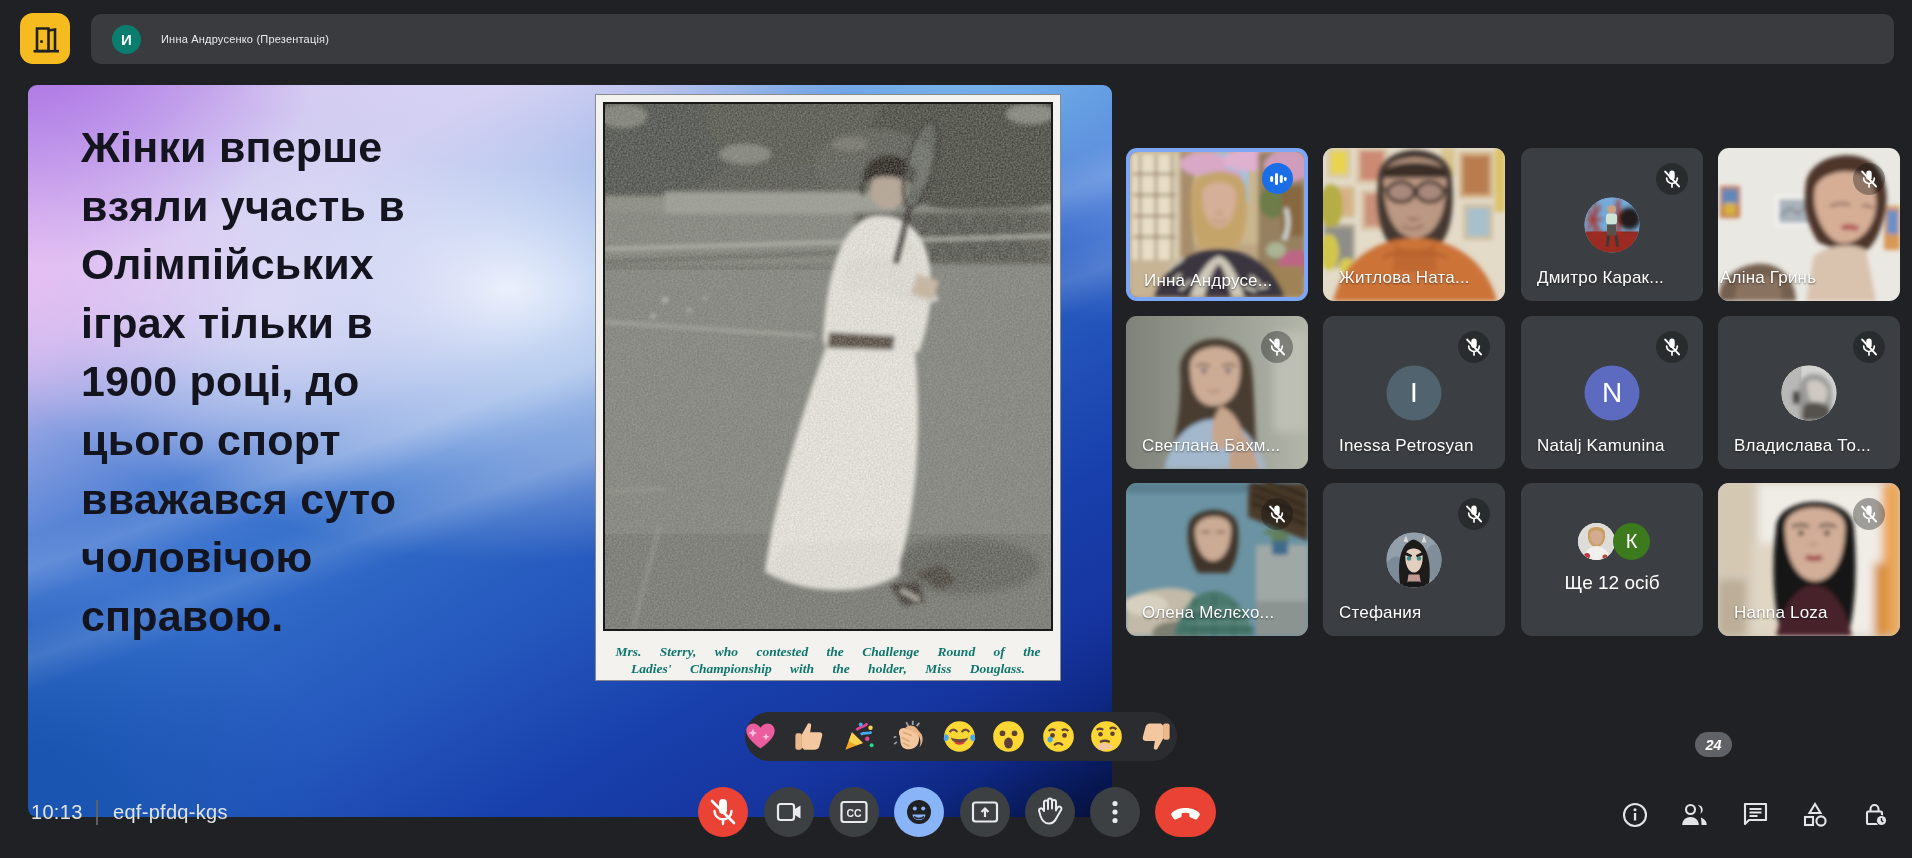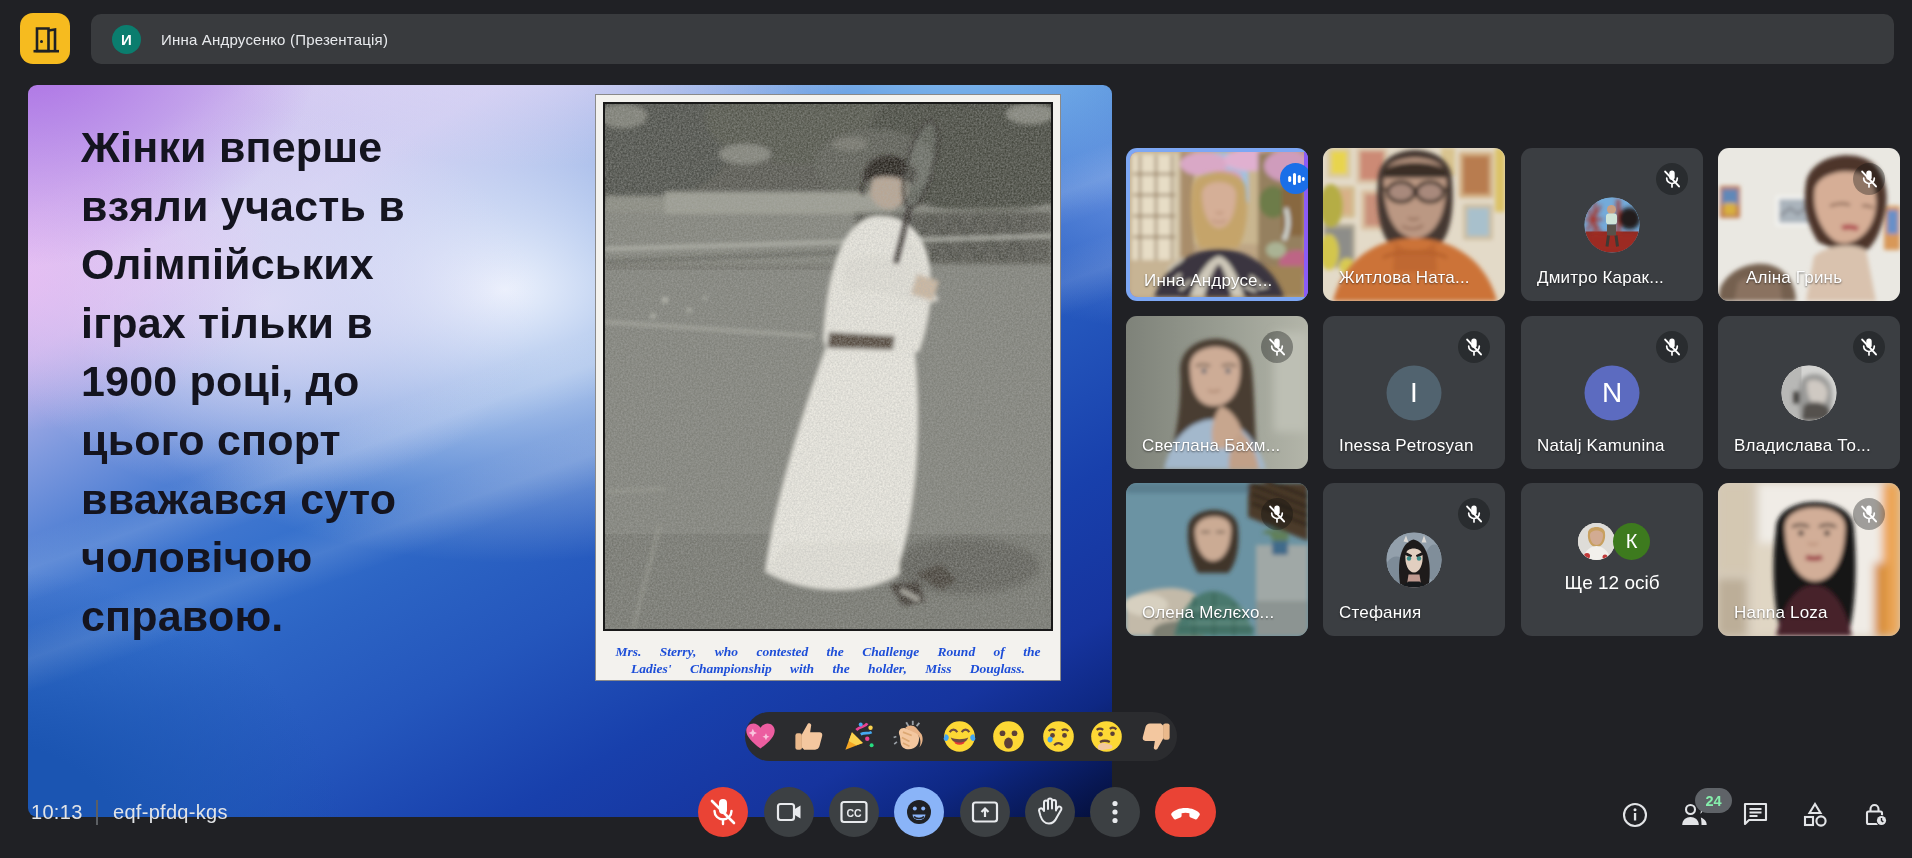--- a/index.html
+++ b/index.html
@@ -46,21 +46,21 @@
 <g stroke="#1f2125" stroke-width="2.6" fill="none">
 <path d="M17 15.5 h11.5 v22.5 h-11.5 z"></path>
 <path d="M28.5 17.5 l6.5 -1 v22.5"></path>
 <line x1="13.5" y1="38.2" x2="39" y2="38.2"></line>
 </g>
 <circle cx="21.5" cy="28.5" r="1.5" fill="#1f2125"></circle>
 </svg>
 </div>
 <div class="abs" style="left:91px;top:14px;width:1803px;height:50px;border-radius:10px;background:#393b3e">
 <div class="abs" style="left:21px;top:10.5px;width:29px;height:29px;border-radius:50%;background:#0b7d6e;color:#fff;font-size:15px;display:flex;align-items:center;justify-content:center;font-weight:bold">И</div>
-<div class="abs" style="left:70px;top:0;height:50px;display:flex;align-items:center;color:#e8eaed;font-size:15px;font-weight:500;letter-spacing:.2px">Инна Андрусенко (Презентація)</div>
+<div class="abs" style="left:70px;top:0;height:50px;display:flex;align-items:center;color:#e8eaed;font-size:11px;font-weight:500;letter-spacing:.2px">Инна Андрусенко (Презентація)</div>
 </div>
 
 <div class="abs" id="slide" style="left:20px;top:85px;width:1084px;height:732px;border-radius:9px;overflow:hidden;background:
 linear-gradient(160deg, rgba(255,255,255,0) 40%, rgba(255,255,255,0.13) 43%, rgba(255,255,255,0) 46%, rgba(255,255,255,0) 48%, rgba(255,255,255,0.11) 51%, rgba(255,255,255,0) 54%),
 radial-gradient(430px 330px at 0% -6%, rgba(165,98,226,0.9), rgba(165,98,226,0) 68%),
 radial-gradient(440px 240px at -4% 26%, rgba(238,190,244,0.85), rgba(238,190,244,0) 66%),
 radial-gradient(500px 380px at -5% 105%, rgba(27,85,178,1) 30%, rgba(27,85,178,0) 75%),
 radial-gradient(420px 300px at 22% 30%, rgba(225,220,246,0.85), rgba(225,220,246,0) 65%),
 radial-gradient(500px 200px at 47% -8%, rgba(228,224,248,0.85), rgba(228,224,248,0) 70%),
 radial-gradient(680px 420px at 44% 28%, rgba(245,248,255,0.95), rgba(245,248,255,0) 65%),
@@ -127,26 +127,26 @@
           <path d="M296 486 l18 10" stroke="#b5b2a8" stroke-width="4"></path>
         </g>
 
         <g transform="rotate(14 315 62)" filter="url(#b2)">
           <ellipse cx="315" cy="60" rx="13" ry="44" fill="#888d84" fill-opacity="0.35" stroke="#332f2a" stroke-width="3.5"></ellipse>
           <path d="M315 104 L 315 162" stroke="#332f2a" stroke-width="5"></path>
         </g>
         <rect x="0" y="0" width="446" height="525" filter="url(#grain)" opacity="0.45"></rect>
       </svg>
     </div>
-    <div style="position:absolute;left:6px;right:6px;top:549px;text-align:center;font-family:'Liberation Serif',serif;font-style:italic;font-weight:bold;font-size:13.5px;line-height:16.5px;color:#1d4ed8;word-spacing:15px;">Mrs. Sterry, who contested the Challenge Round of the<br>Ladies' Championship with the holder, Miss Douglass.</div>
+    <div style="position:absolute;left:6px;right:6px;top:549px;text-align:center;font-family:'Liberation Serif',serif;font-style:italic;font-weight:bold;font-size:13.5px;line-height:16.5px;color:#0f766e;word-spacing:15px;">Mrs. Sterry, who contested the Challenge Round of the<br>Ladies' Championship with the holder, Miss Douglass.</div>
   </div>
 </div>
 
 <div class="t" style="left:1126px;top:148px;background:#7da7f4;">
-  <div style="position:absolute;left:4px;top:4px;width:192px;height:145px;border-radius:8px;overflow:hidden;background:#8b5cf6;">
+  <div style="position:absolute;left:4px;top:4px;width:174px;height:145px;border-radius:8px;overflow:hidden;background:#c2410c;">
     <svg class="sc" width="174" height="145" viewBox="0 0 174 145">
       <rect width="174" height="145" fill="#bda584"></rect>
       <g filter="url(#b2)">
         <rect x="0" y="0" width="50" height="145" fill="#d4c7ab"></rect>
         <rect x="3" y="3" width="42" height="105" fill="#e7ddc6"></rect>
         <path d="M10 3 v105 M26 3 v105 M42 3 v105 M3 22 h42 M3 43 h42 M3 64 h42 M3 85 h42" stroke="#8a7150" stroke-width="2" fill="none"></path>
         <rect x="0" y="108" width="50" height="37" fill="#c7b494"></rect>
         <rect x="50" y="0" width="14" height="145" fill="#a98d6b"></rect>
         <rect x="64" y="0" width="64" height="92" fill="#c9b690"></rect>
         <rect x="74" y="0" width="44" height="50" fill="#9fc2e0"></rect>
@@ -268,21 +268,21 @@
       <path d="M112 58 c7 -3 14 -3 20 -1 M144 58 c4 -1 8 0 11 2" stroke="#7a5846" stroke-width="2.2" fill="none"></path>
       <path d="M124 80 c5 -2 12 -1 16 1" stroke="#b04a50" stroke-width="5" fill="none"></path>
       <path d="M96 108 C 112 96 134 94 148 102 L 158 153 L 88 153 Z" fill="#d9c2ae"></path>
       <path d="M2 140 C 12 118 42 110 60 120 C 72 127 78 140 78 153 L 0 153 Z" fill="#75604f"></path>
       <path d="M20 134 C 32 126 52 126 62 134 L 64 153 L 16 153 Z" fill="#8a7260"></path>
     </g>
   </svg>
   <svg class="mic" viewBox="0 0 32 32">
       <use href="#micoff"></use>
     </svg>
-  <div class="name" style="left:28px;margin-top:40px;">Аліна Гринь</div>
+  <div class="name" style="left:2px;margin-top:40px;">Аліна Гринь</div>
 </div>
 
 <div class="t" style="left:1126px;top:316px;">
   <svg class="sc" width="182" height="153" viewBox="0 0 182 153">
     <defs>
         <linearGradient id="g5" x1="0" y1="0" x2="1" y2="0">
           <stop offset="0" stop-color="#7e8279"></stop>
           <stop offset="0.55" stop-color="#9a9e93"></stop>
           <stop offset="1" stop-color="#b3b5a9"></stop>
         </linearGradient>
@@ -591,21 +591,21 @@
 </svg>
 
 <svg class="abs" style="left:1680px;top:801px" width="29" height="27" viewBox="0 0 29 27">
 <g fill="#e2e4e7">
 <circle cx="10.5" cy="8.5" r="4.5" fill="none" stroke="#e2e4e7" stroke-width="2.1"></circle>
 <path d="M2.2 24 c0 -5.2 4.1 -8 8.3 -8 c4.2 0 8.3 2.8 8.3 8 Z"></path>
 <path d="M17.8 4.3 a4.5 4.5 0 0 1 2.4 8.5 c1.3 -2.6 1.3 -5.9 -2.4 -8.5 Z"></path>
 <path d="M20.8 16.6 c3.4 1.2 5.9 3.7 5.9 7.4 h-5.2 c0 -2.9 -0.2 -5.3 -0.7 -7.4 Z"></path>
 </g>
 </svg>
-<div class="abs" style="left:1695px;top:788px;width:37px;height:25px;border-radius:12.5px;background:#5f6368;color:#86efac;font-size:14.5px;font-weight:bold;display:flex;align-items:center;justify-content:center;">24</div>
+<div class="abs" style="left:1695px;top:732px;width:37px;height:25px;border-radius:12.5px;background:#5f6368;color:#ffffff;font-size:14.5px;font-weight:bold;display:flex;align-items:center;justify-content:center;font-style:italic;">24</div>
 
 <svg class="abs" style="left:1742px;top:801px" width="27" height="27" viewBox="0 0 27 27">
 <path d="M3 3 h21 v16 h-17 l-4 4 Z" stroke="#e2e4e7" stroke-width="2.1" fill="none" stroke-linejoin="round"></path>
 <path d="M7.5 8 h12 M7.5 11.5 h12 M7.5 15 h8" stroke="#e2e4e7" stroke-width="1.9"></path>
 </svg>
 
 <svg class="abs" style="left:1801px;top:801px" width="28" height="28" viewBox="0 0 28 28">
 <g stroke="#e2e4e7" stroke-width="2.1" fill="none">
 <path d="M14 3 L19.5 12 H8.5 Z"></path>
 <rect x="4" y="16" width="8" height="8"></rect>

